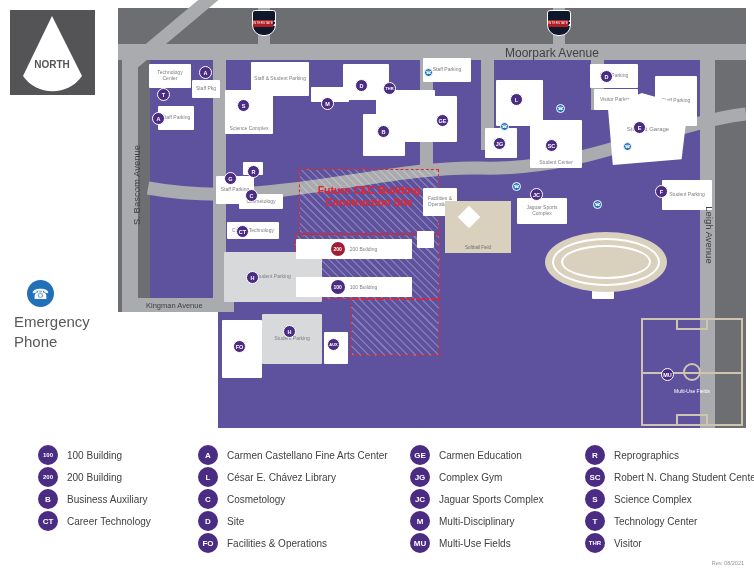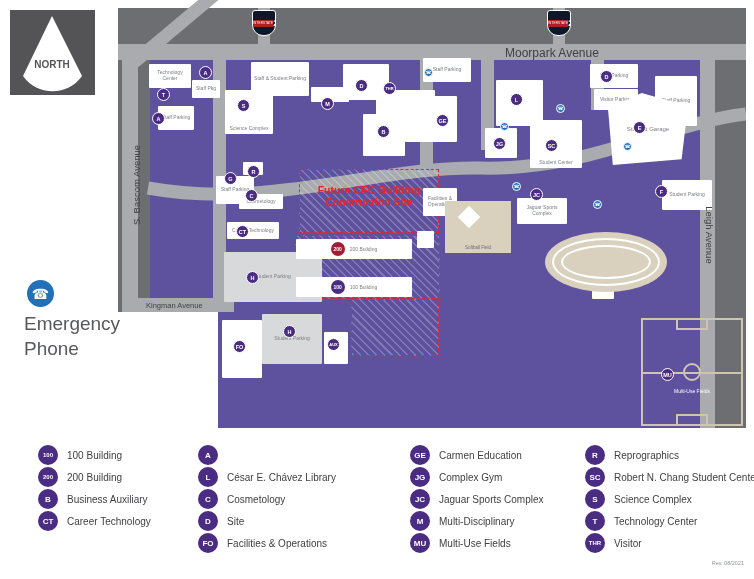--- a/index.html
+++ b/index.html
@@ -31,21 +31,21 @@
   .ring{position:absolute;border:2px solid #fff;border-radius:50%}
   .softball{position:absolute;left:445px;top:201px;width:66px;height:52px;z-index:3}
   .diamond{position:absolute;left:16px;top:8px;width:16px;height:16px;background:#fff;transform:rotate(45deg)}
   .sb-lbl{position:absolute;bottom:3px;width:100%;text-align:center;font-size:4.5px;color:#6d6e71}
   .mu{position:absolute;left:641px;top:318px;width:102px;height:108px;border:2px solid #cfc5ae;z-index:3}
   .mu .hline{position:absolute;left:0;top:50%;width:100%;height:2px;background:#cfc5ae}
   .mu .circle{position:absolute;left:50%;top:50%;width:18px;height:18px;margin:-9px 0 0 -9px;border:2px solid #cfc5ae;border-radius:50%}
   .mu .goal{position:absolute;left:50%;width:32px;height:12px;margin-left:-16px;border:2px solid #cfc5ae}
   .mu-lbl{position:absolute;left:641px;top:388px;width:102px;text-align:center;color:#fff;font-size:5px;z-index:5}
   .ep-icon{position:absolute;left:27px;top:280px;width:27px;height:27px;border-radius:50%;background:#2170b8;color:#fff;display:flex;align-items:center;justify-content:center;font-size:14px;z-index:2}
-  .ep-label{position:absolute;left:24px;top:312px;width:110px;font-size:19px;color:#58595b;line-height:1.3;z-index:2}
+  .ep-label{position:absolute;left:14px;top:312px;width:110px;font-size:15px;color:#58595b;line-height:1.3;z-index:2}
   .lcol{position:absolute;top:444px;display:flex;flex-direction:column}
   .legend-item{display:flex;align-items:center;gap:9px;height:22px}
   .lbadge{width:20px;height:20px;border-radius:50%;background:#4a2c82;color:#fff;font-weight:bold;font-size:8px;display:flex;align-items:center;justify-content:center;flex:0 0 20px}
   .lbadge.b3{font-size:6px}
   .llabel{font-size:10px;color:#414042;white-space:nowrap}
   .rev{position:absolute;right:10px;top:560px;font-size:5.5px;color:#939598}
 </style>
 </head>
 <body>
 
@@ -202,20 +202,21 @@
       <span class="llabel">Business Auxiliary</span>
     </div>
   <div class="legend-item">
       <span class="lbadge">CT</span>
       <span class="llabel">Career Technology</span>
     </div>
 </div>
 <div class="lcol" style="left:198px">
   <div class="legend-item">
       <span class="lbadge">A</span>
+      <span class="llabel">Carmen Castellano Fine Arts Center</span>
     </div>
   <div class="legend-item">
       <span class="lbadge">L</span>
       <span class="llabel">César E. Chávez Library</span>
     </div>
   <div class="legend-item">
       <span class="lbadge">C</span>
       <span class="llabel">Cosmetology</span>
     </div>
   <div class="legend-item">

